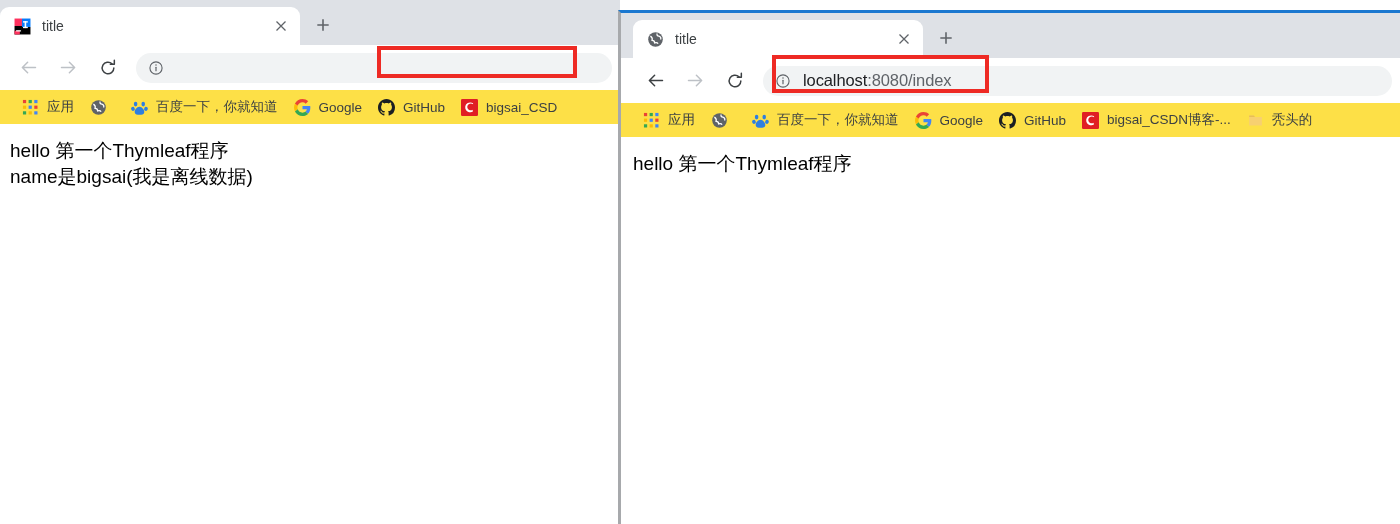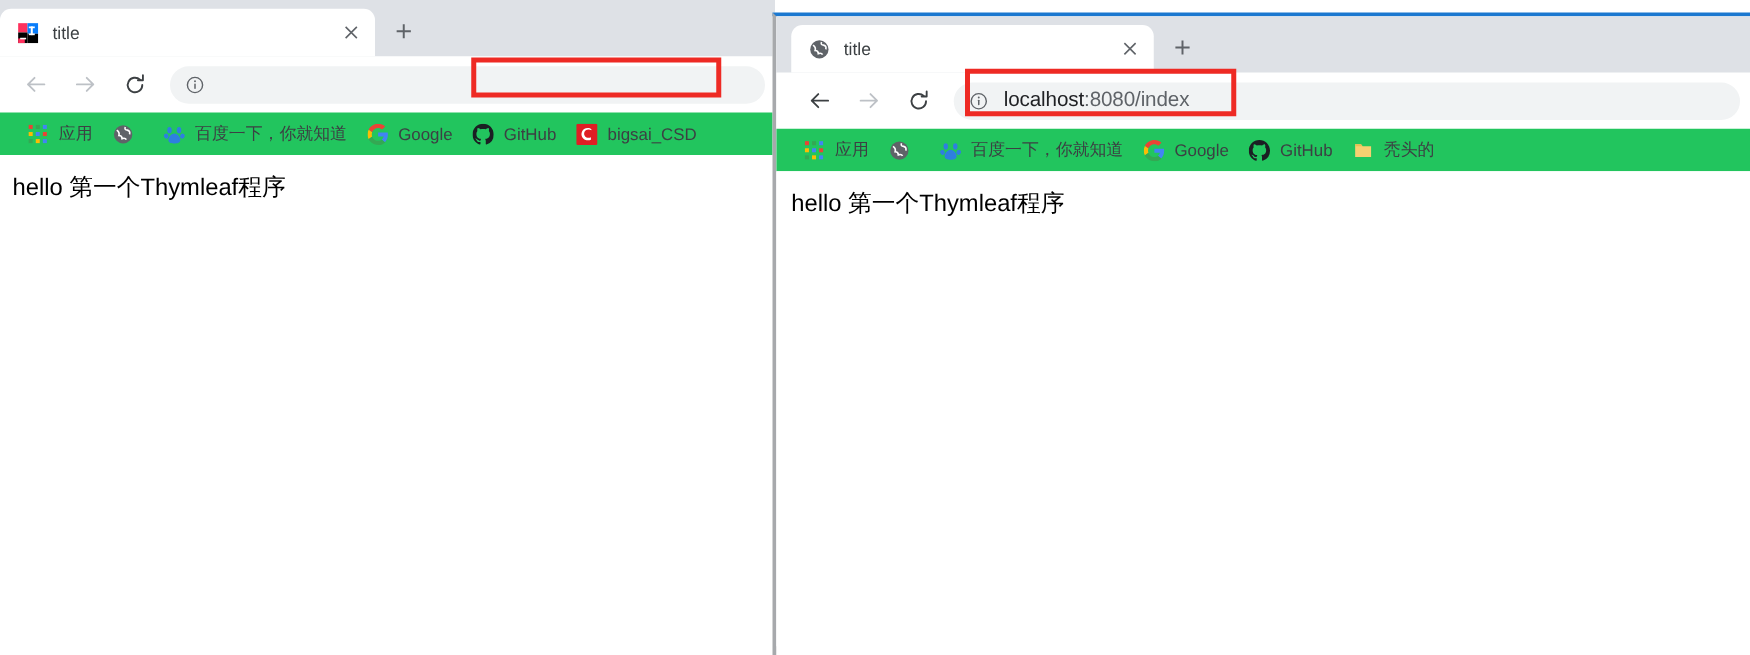--- a/index.html
+++ b/index.html
@@ -121,21 +121,21 @@
     font-size: 16.5px;
     color: #5f6368;
     white-space: nowrap;
     letter-spacing: -0.1px;
   }
   .url .host { color: #202124; }
 
   
   .bookmarks {
     height: 34px;
-    background: #22c55e;
+    background: #fde047;
     display: flex;
     align-items: center;
     padding-left: 14px;
     box-sizing: border-box;
     overflow: hidden;
     white-space: nowrap;
   }
   .bm {
     display: flex;
     align-items: center;
@@ -335,20 +335,21 @@
           <rect x="0" y="0" width="20" height="20" rx="1.5" fill="#e01e24"></rect>
           <path d="M14.2 6.2 C12.9 5.1 10.6 5.0 9.0 6.1 C7.2 7.3 6.9 10.0 8.2 11.7 C9.4 13.3 12.0 13.7 13.8 12.6 L13.8 15.1 C11.0 16.2 7.4 15.4 5.8 12.9 C4.2 10.4 4.9 6.7 7.4 5.0 C9.6 3.5 12.8 3.8 14.2 5.0 Z" fill="#ffffff"></path>
         </svg>
       </span>
       <span class="bm-label">bigsai_CSD</span>
     </div>
   </div>
 
   <div class="viewport">
     <div class="page-line">hello 第一个Thymleaf程序</div>
+    <div class="page-line">name是bigsai(我是离线数据)</div>
   </div>
 </div>
 
 <div class="browser" id="win-right">
 
   <div class="tabstrip">
     <div class="tab">
       <span class="tab-favicon">
         <svg viewBox="0 0 20 20" width="17" height="17">
           <circle cx="10" cy="10" r="8.6" fill="#5f6368"></circle>
@@ -453,20 +454,29 @@
 
     <div class="bm">
       <span class="bm-icon">
         <svg viewBox="0 0 16 16" width="17" height="17">
           <path fill="#1b1f23" d="M8 0C3.58 0 0 3.58 0 8c0 3.54 2.29 6.53 5.47 7.59.4.07.55-.17.55-.38 0-.19-.01-.82-.01-1.49-2.01.37-2.53-.49-2.69-.94-.09-.23-.48-.94-.82-1.13-.28-.15-.68-.52-.01-.53.63-.01 1.08.58 1.23.82.72 1.21 1.87.87 2.33.66.07-.52.28-.87.51-1.07-1.78-.2-3.64-.89-3.64-3.95 0-.87.31-1.59.82-2.15-.08-.2-.36-1.02.08-2.12 0 0 .67-.21 2.2.82.64-.18 1.32-.27 2-.27s1.36.09 2 .27c1.53-1.04 2.2-.82 2.2-.82.44 1.1.16 1.92.08 2.12.51.56.82 1.27.82 2.15 0 3.07-1.87 3.75-3.65 3.95.29.25.54.73.54 1.48 0 1.07-.01 1.93-.01 2.2 0 .21.15.46.55.38A8.01 8.01 0 0 0 16 8c0-4.42-3.58-8-8-8z"></path>
         </svg>
       </span>
       <span class="bm-label">GitHub</span>
     </div>
 
+    <div class="bm">
+      <span class="bm-icon">
+        <svg viewBox="0 0 20 20" width="17" height="17">
+          <rect x="0" y="0" width="20" height="20" rx="1.5" fill="#e01e24"></rect>
+          <path d="M14.2 6.2 C12.9 5.1 10.6 5.0 9.0 6.1 C7.2 7.3 6.9 10.0 8.2 11.7 C9.4 13.3 12.0 13.7 13.8 12.6 L13.8 15.1 C11.0 16.2 7.4 15.4 5.8 12.9 C4.2 10.4 4.9 6.7 7.4 5.0 C9.6 3.5 12.8 3.8 14.2 5.0 Z" fill="#ffffff"></path>
+        </svg>
+      </span>
+      <span class="bm-label">bigsai_CSDN博客-...</span>
+    </div>
 
     <div class="bm">
       <span class="bm-icon">
         <svg viewBox="0 0 20 20" width="17" height="17">
           <path d="M2.5 4 H8 L9.5 5.8 H17.5 V16 H2.5 Z" fill="#f7d071"></path>
           <path d="M2.5 4 H8 L9.5 5.8 H2.5 Z" fill="#e8bf55"></path>
         </svg>
       </span>
       <span class="bm-label">秃头的</span>
     </div>

